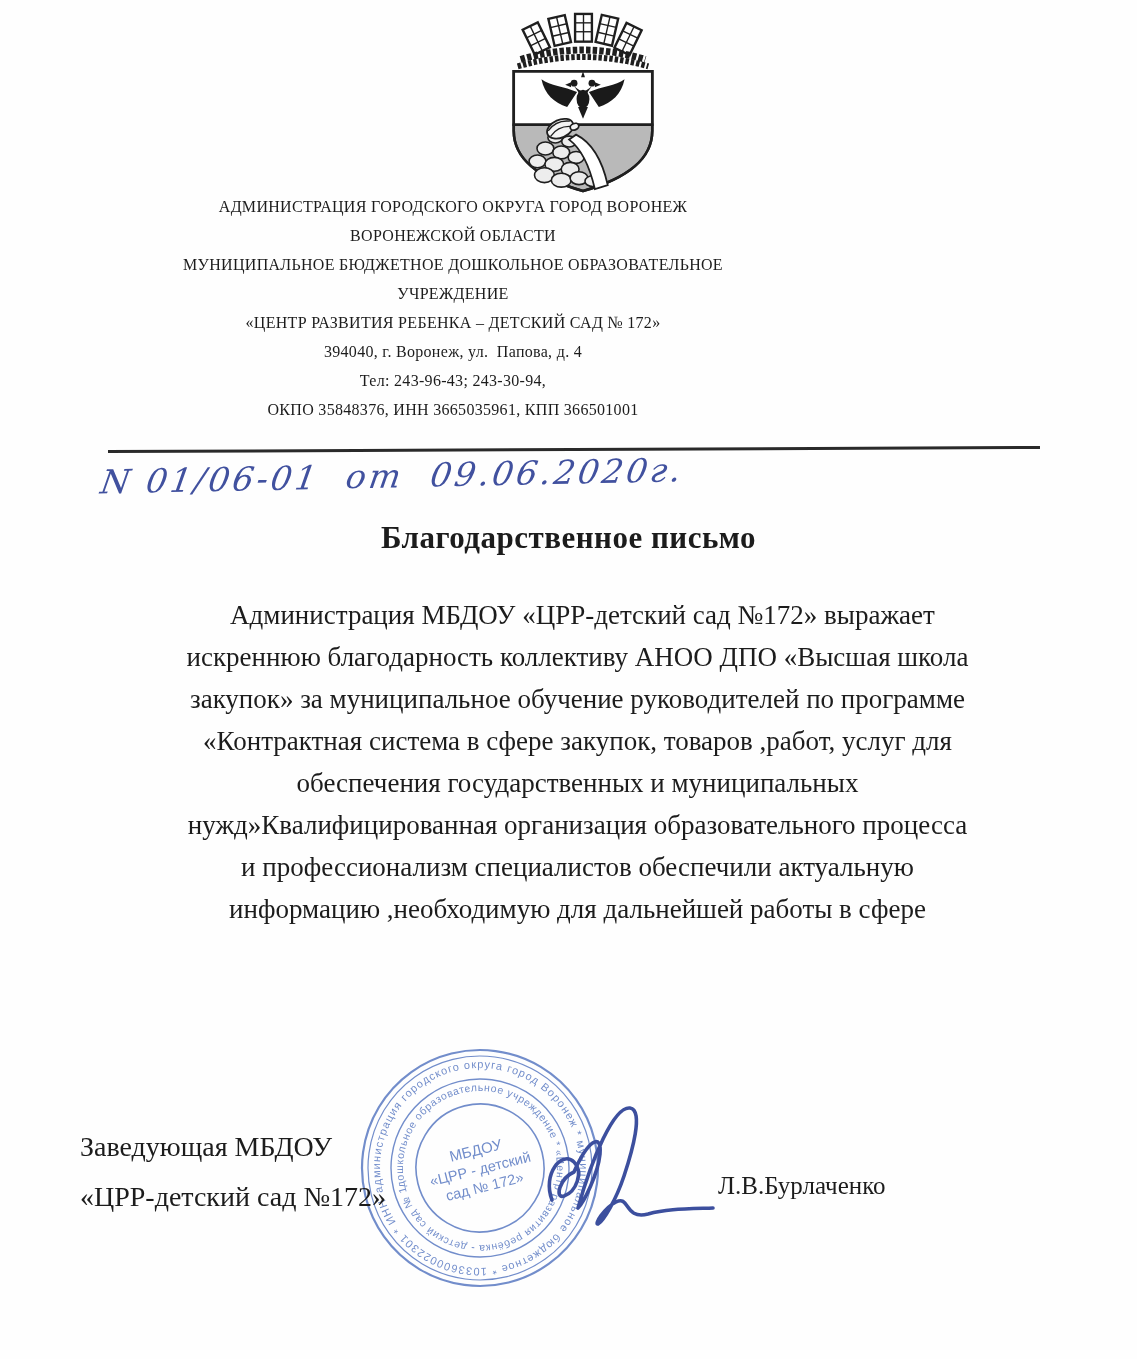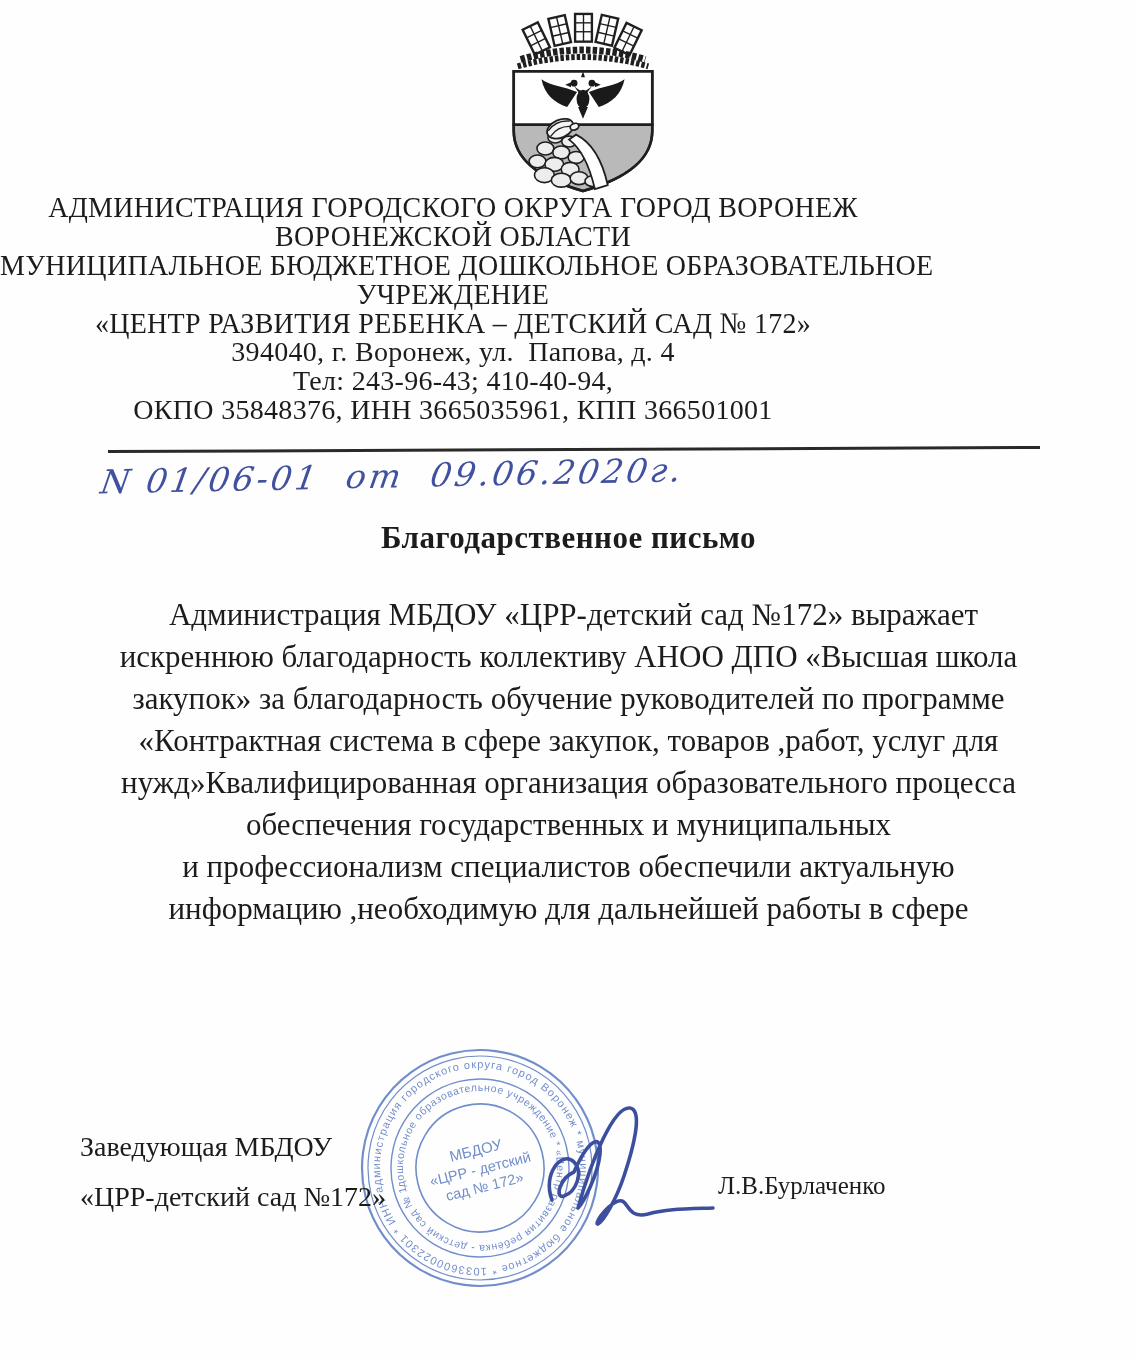--- a/index.html
+++ b/index.html
@@ -10,21 +10,21 @@
     background:#fefefe;
     overflow:hidden;
     font-family:"Liberation Serif", serif;
     color:#1c1c1c;
   }
   
   .arms{position:absolute;left:488px;top:8px;width:190px;height:188px;}
   
   .letterhead{
     position:absolute;left:0;top:192px;width:906px;
-    text-align:center;font-size:28px;line-height:29px;
+    text-align:center;font-size:16px;line-height:29px;
     letter-spacing:0.3px;
   }
   .letterhead .lh-line{white-space:pre;}
   .letterhead .lh-caps{transform:scaleY(1.08);}
   
   .rule{
     position:absolute;left:108px;top:448px;width:932px;height:3px;
     background:#2a2a2a;transform:rotate(-0.25deg);
   }
   
@@ -37,22 +37,22 @@
     white-space:pre;
   }
   
   .title{
     position:absolute;left:0;top:520px;width:1137px;
     text-align:center;font-size:31px;font-weight:bold;
     letter-spacing:0.5px;
   }
   
   .body-text{
-    position:absolute;left:55px;top:594px;width:1027px;
-    font-size:31px;line-height:42px;text-align:center;
+    position:absolute;left:64px;top:594px;width:1027px;
+    font-size:27px;line-height:42px;text-align:center;
   }
   .body-text .b-line{white-space:pre;}
   .body-text .b-line:first-child{text-indent:10px;}
   
   .sig-position{
     position:absolute;left:80px;top:1122px;width:480px;
     font-size:28px;line-height:50px;
   }
   .sig-name{
     position:absolute;left:718px;top:1172px;
@@ -151,37 +151,37 @@
     </g>
   </svg>
 
   <div class="letterhead">
     <div class="lh-line lh-caps">АДМИНИСТРАЦИЯ ГОРОДСКОГО ОКРУГА ГОРОД ВОРОНЕЖ</div>
     <div class="lh-line lh-caps">ВОРОНЕЖСКОЙ ОБЛАСТИ</div>
     <div class="lh-line lh-caps">МУНИЦИПАЛЬНОЕ БЮДЖЕТНОЕ ДОШКОЛЬНОЕ ОБРАЗОВАТЕЛЬНОЕ</div>
     <div class="lh-line lh-caps">УЧРЕЖДЕНИЕ</div>
     <div class="lh-line lh-caps">«ЦЕНТР РАЗВИТИЯ РЕБЕНКА – ДЕТСКИЙ САД № 172»</div>
     <div class="lh-line">394040, г. Воронеж, ул.  Папова, д. 4</div>
-    <div class="lh-line">Тел: 243-96-43; 410-40-94,</div>
+    <div class="lh-line">Тел: 243-96-43; 243-30-94,</div>
     <div class="lh-line">ОКПО 35848376, ИНН 3665035961, КПП 366501001</div>
   </div>
 
   <div class="rule"></div>
 
   <div class="handwritten">N 01/06-01  от  09.06.2020г.</div>
 
   <div class="title">Благодарственное письмо</div>
 
   <div class="body-text">
     <div class="b-line">Администрация МБДОУ «ЦРР-детский сад №172» выражает</div>
     <div class="b-line">искреннюю благодарность коллективу АНОО ДПО «Высшая школа</div>
-    <div class="b-line">закупок» за благодарность обучение руководителей по программе</div>
+    <div class="b-line">закупок» за муниципальное обучение руководителей по программе</div>
     <div class="b-line">«Контрактная система в сфере закупок, товаров ,работ, услуг для</div>
+    <div class="b-line">обеспечения государственных и муниципальных</div>
     <div class="b-line">нужд»Квалифицированная организация образовательного процесса</div>
-    <div class="b-line">обеспечения государственных и муниципальных</div>
     <div class="b-line">и профессионализм специалистов обеспечили актуальную</div>
     <div class="b-line">информацию ,необходимую для дальнейшей работы в сфере</div>
   </div>
 
   <svg class="stamp" viewBox="0 0 256 256" aria-hidden="true">
     <defs>
       <path id="stampOuterPath" d="M128,128 m-100,0 a100,100 0 1,1 200,0 a100,100 0 1,1 -200,0"></path>
       <path id="stampInnerPath" d="M128,128 m-77,0 a77,77 0 1,1 154,0 a77,77 0 1,1 -154,0"></path>
     </defs>
     <g transform="rotate(-14 128 128)" stroke="#5f7ec4" fill="none">

